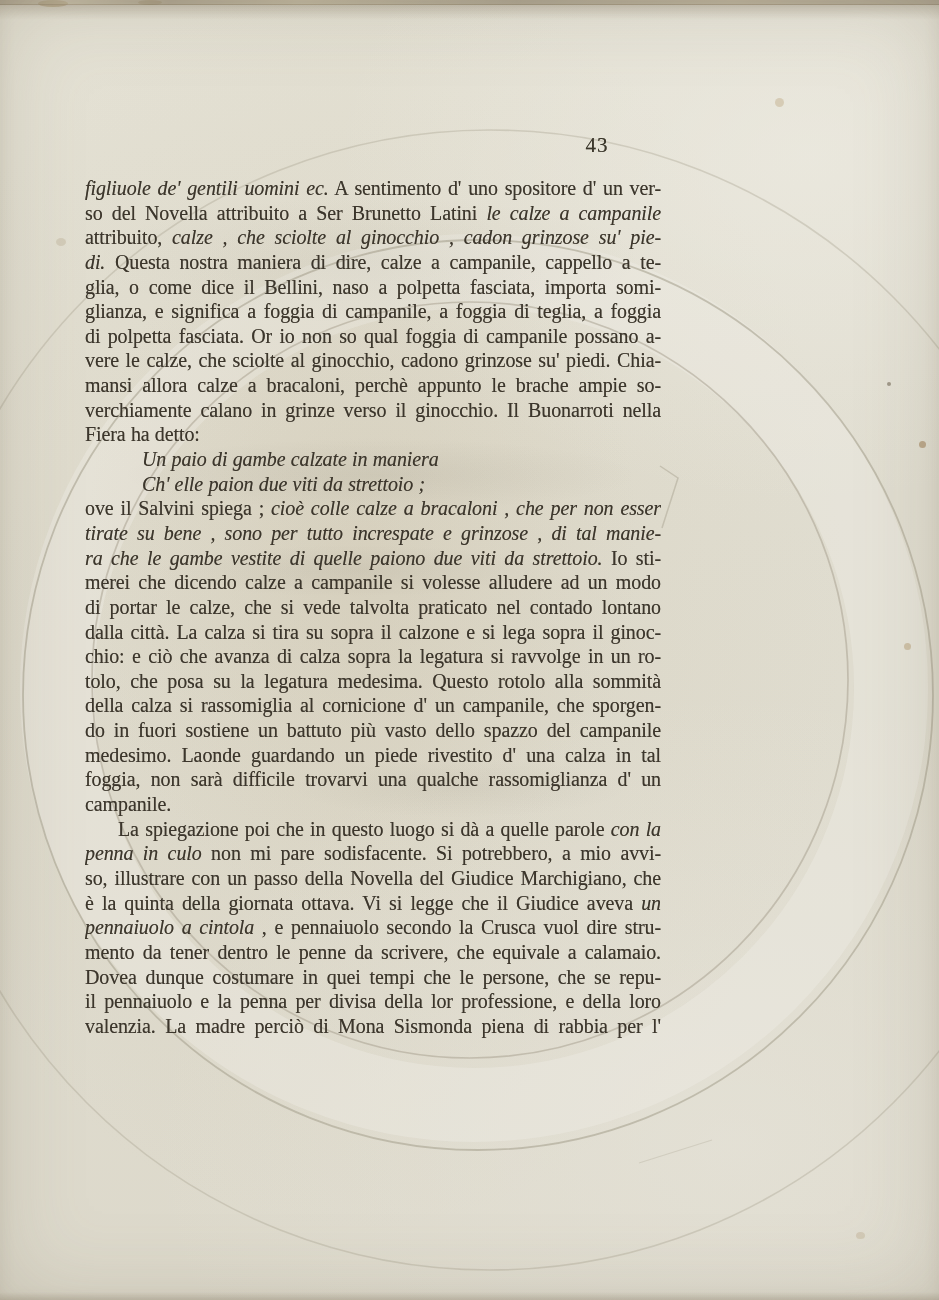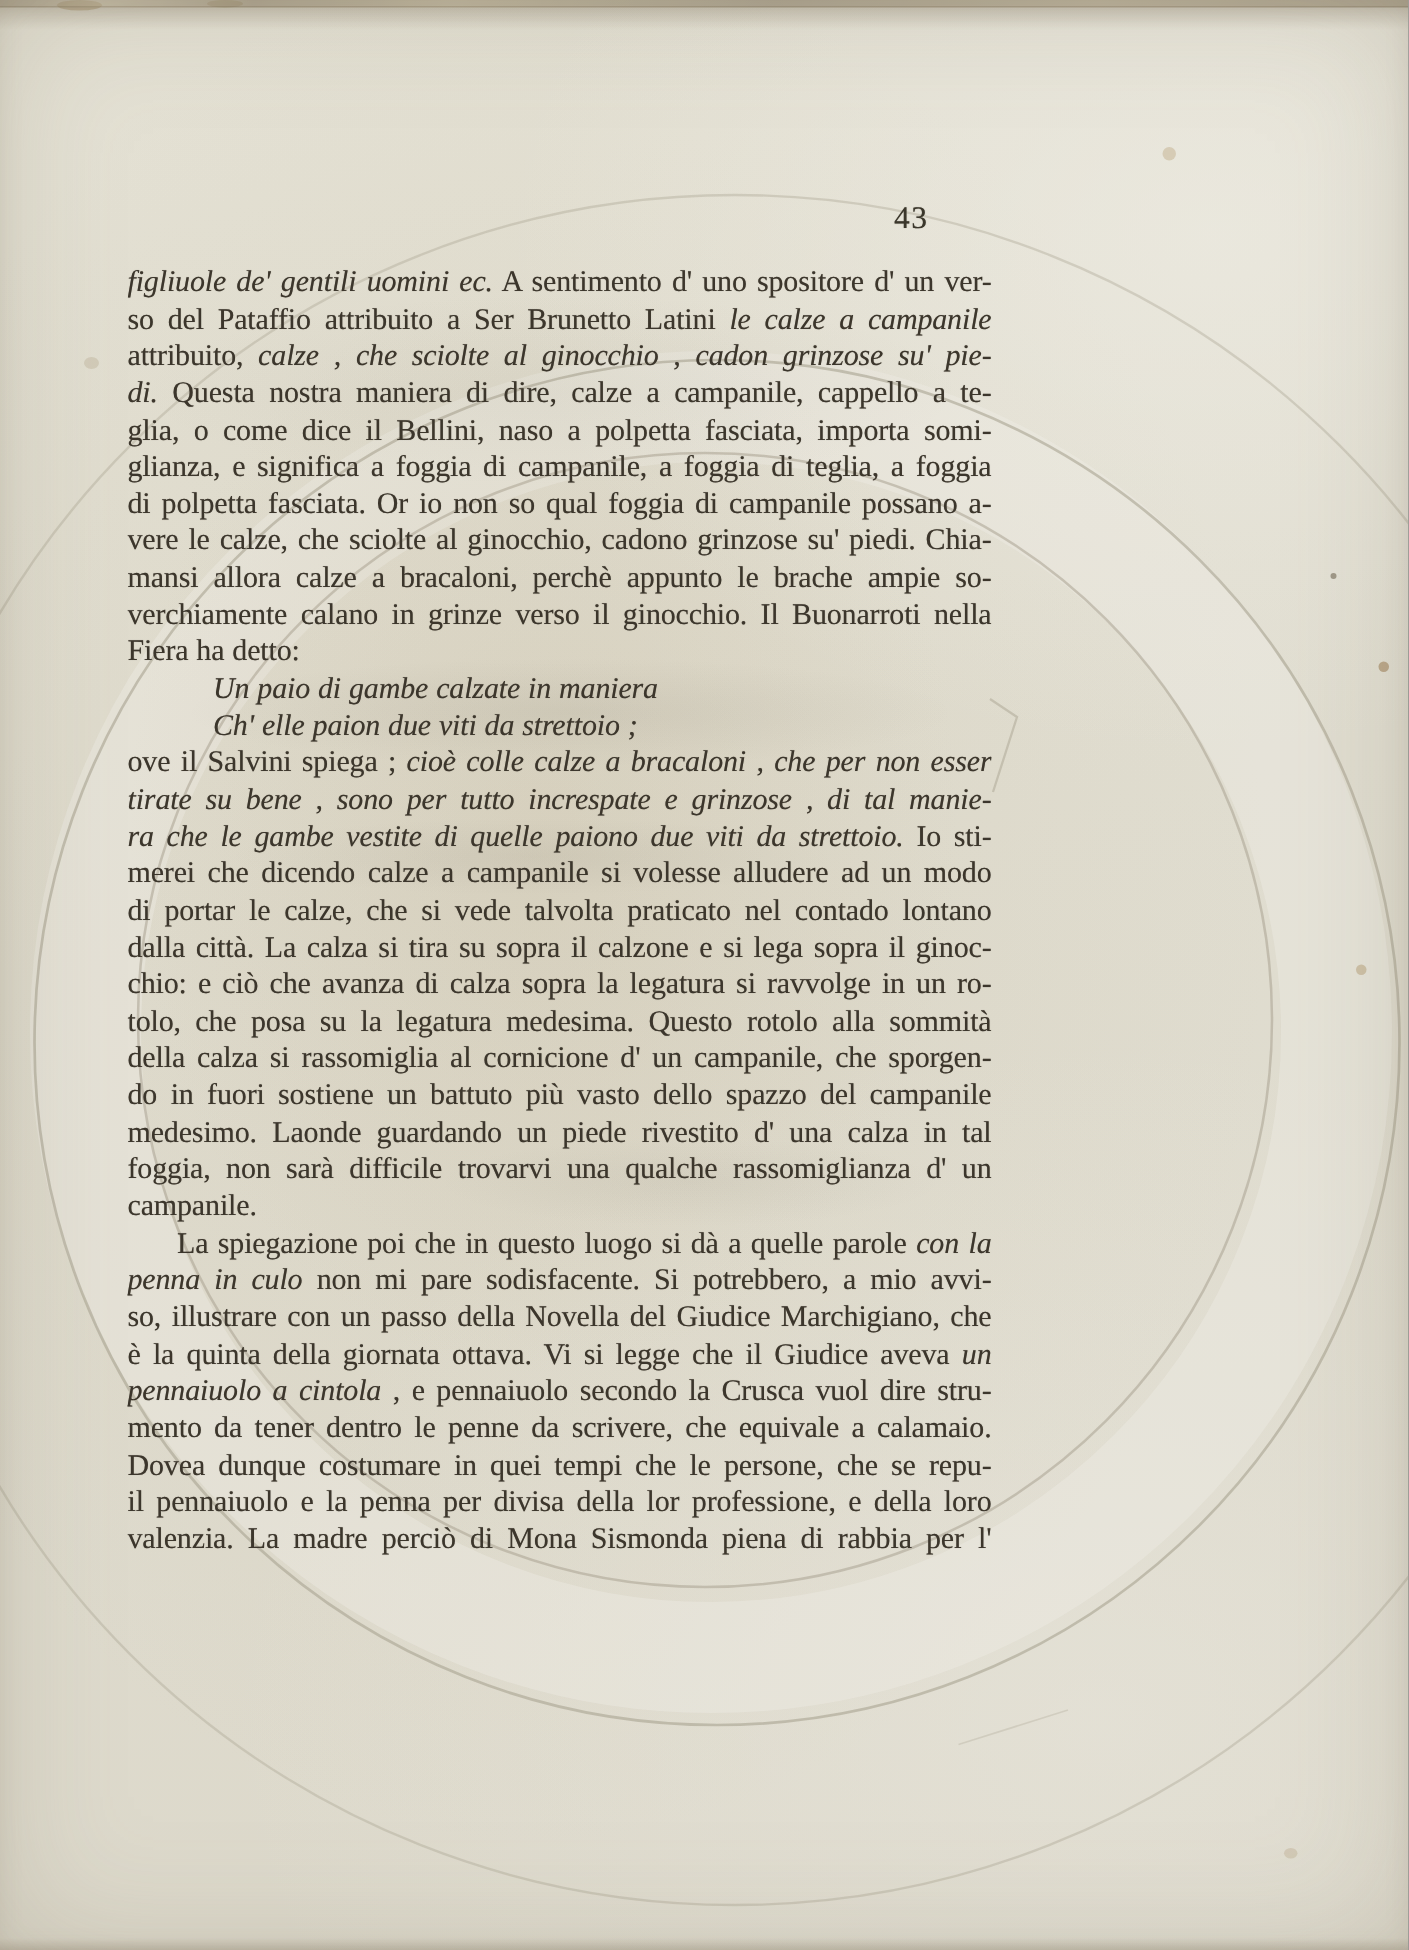--- a/index.html
+++ b/index.html
@@ -36,21 +36,21 @@
   .blob{position:absolute;border-radius:50%;pointer-events:none;}
   .b1{left:120px;top:438px;width:520px;height:74px;background:radial-gradient(ellipse at center, rgba(118,113,99,.11), rgba(118,113,99,0) 70%);}
   .b2{left:150px;top:545px;width:410px;height:52px;background:radial-gradient(ellipse at center, rgba(118,113,99,.09), rgba(118,113,99,0) 70%);}
   .b3{left:290px;top:758px;width:340px;height:60px;background:radial-gradient(ellipse at center, rgba(118,113,99,.08), rgba(118,113,99,0) 70%);}
   .b4{left:88px;top:195px;width:560px;height:130px;background:radial-gradient(ellipse at center, rgba(122,116,100,.06), rgba(122,116,100,0) 70%);}
 
   .spot{position:absolute;border-radius:50%;pointer-events:none;}
 
   .pagenum{
     position:absolute;left:575px;top:132px;width:44px;height:26px;
-    text-align:right;font-size:21px;line-height:26px;color:#3b372b;letter-spacing:1px;
+    text-align:center;font-size:21px;line-height:26px;color:#3b372b;letter-spacing:1px;
     text-shadow:0 0 .5px rgba(59,55,43,.6);
   }
   .textblock{
     position:absolute;left:85px;top:176px;width:576px;
     font-size:20px;line-height:24.65px;color:var(--ink);
     text-shadow:0 0 .45px rgba(60,54,44,.55);
   }
   .line{height:24.65px;overflow:hidden;text-align:justify;text-align-last:justify;
     letter-spacing:-0.1px;word-spacing:.4px;}
   .line.nj{text-align-last:left;}
@@ -84,21 +84,21 @@
   <div class="spot" style="left:919px;top:441px;width:7px;height:7px;background:rgba(140,100,50,.45);"></div>
   <div class="spot" style="left:904px;top:643px;width:7px;height:7px;background:rgba(160,125,75,.35);"></div>
   <div class="spot" style="left:887px;top:382px;width:4px;height:4px;background:rgba(90,80,60,.5);"></div>
   <div class="spot" style="left:56px;top:238px;width:10px;height:8px;background:rgba(150,130,90,.20);"></div>
   <div class="spot" style="left:856px;top:1232px;width:9px;height:7px;background:rgba(160,130,85,.22);"></div>
 
   <div class="pagenum">43</div>
 
   <div class="textblock">
       <div class="line"><span class="it">figliuole de' gentili uomini ec.</span><span> A sentimento d' uno spositore d' un ver-</span></div>
-      <div class="line"><span>so del Pataffio attribuito a Ser Brunetto Latini </span><span class="it">le calze a campanile</span></div>
+      <div class="line"><span>so del Novella attribuito a Ser Brunetto Latini </span><span class="it">le calze a campanile</span></div>
       <div class="line"><span>attribuito, </span><span class="it">calze , che sciolte al ginocchio , cadon grinzose su' pie-</span></div>
       <div class="line"><span class="it">di.</span><span> Questa nostra maniera di dire, calze a campanile, cappello a te-</span></div>
       <div class="line"><span>glia, o come dice il Bellini, naso a polpetta fasciata, importa somi-</span></div>
       <div class="line"><span>glianza, e significa a foggia di campanile, a foggia di teglia, a foggia</span></div>
       <div class="line"><span>di polpetta fasciata. Or io non so qual foggia di campanile possano a-</span></div>
       <div class="line"><span>vere le calze, che sciolte al ginocchio, cadono grinzose su' piedi. Chia-</span></div>
       <div class="line"><span>mansi allora calze a bracaloni, perchè appunto le brache ampie so-</span></div>
       <div class="line"><span>verchiamente calano in grinze verso il ginocchio. Il Buonarroti nella</span></div>
       <div class="line nj"><span>Fiera ha detto:</span></div>
       <div class="line nj ind1"><span class="it">Un paio di gambe calzate in maniera</span></div>

